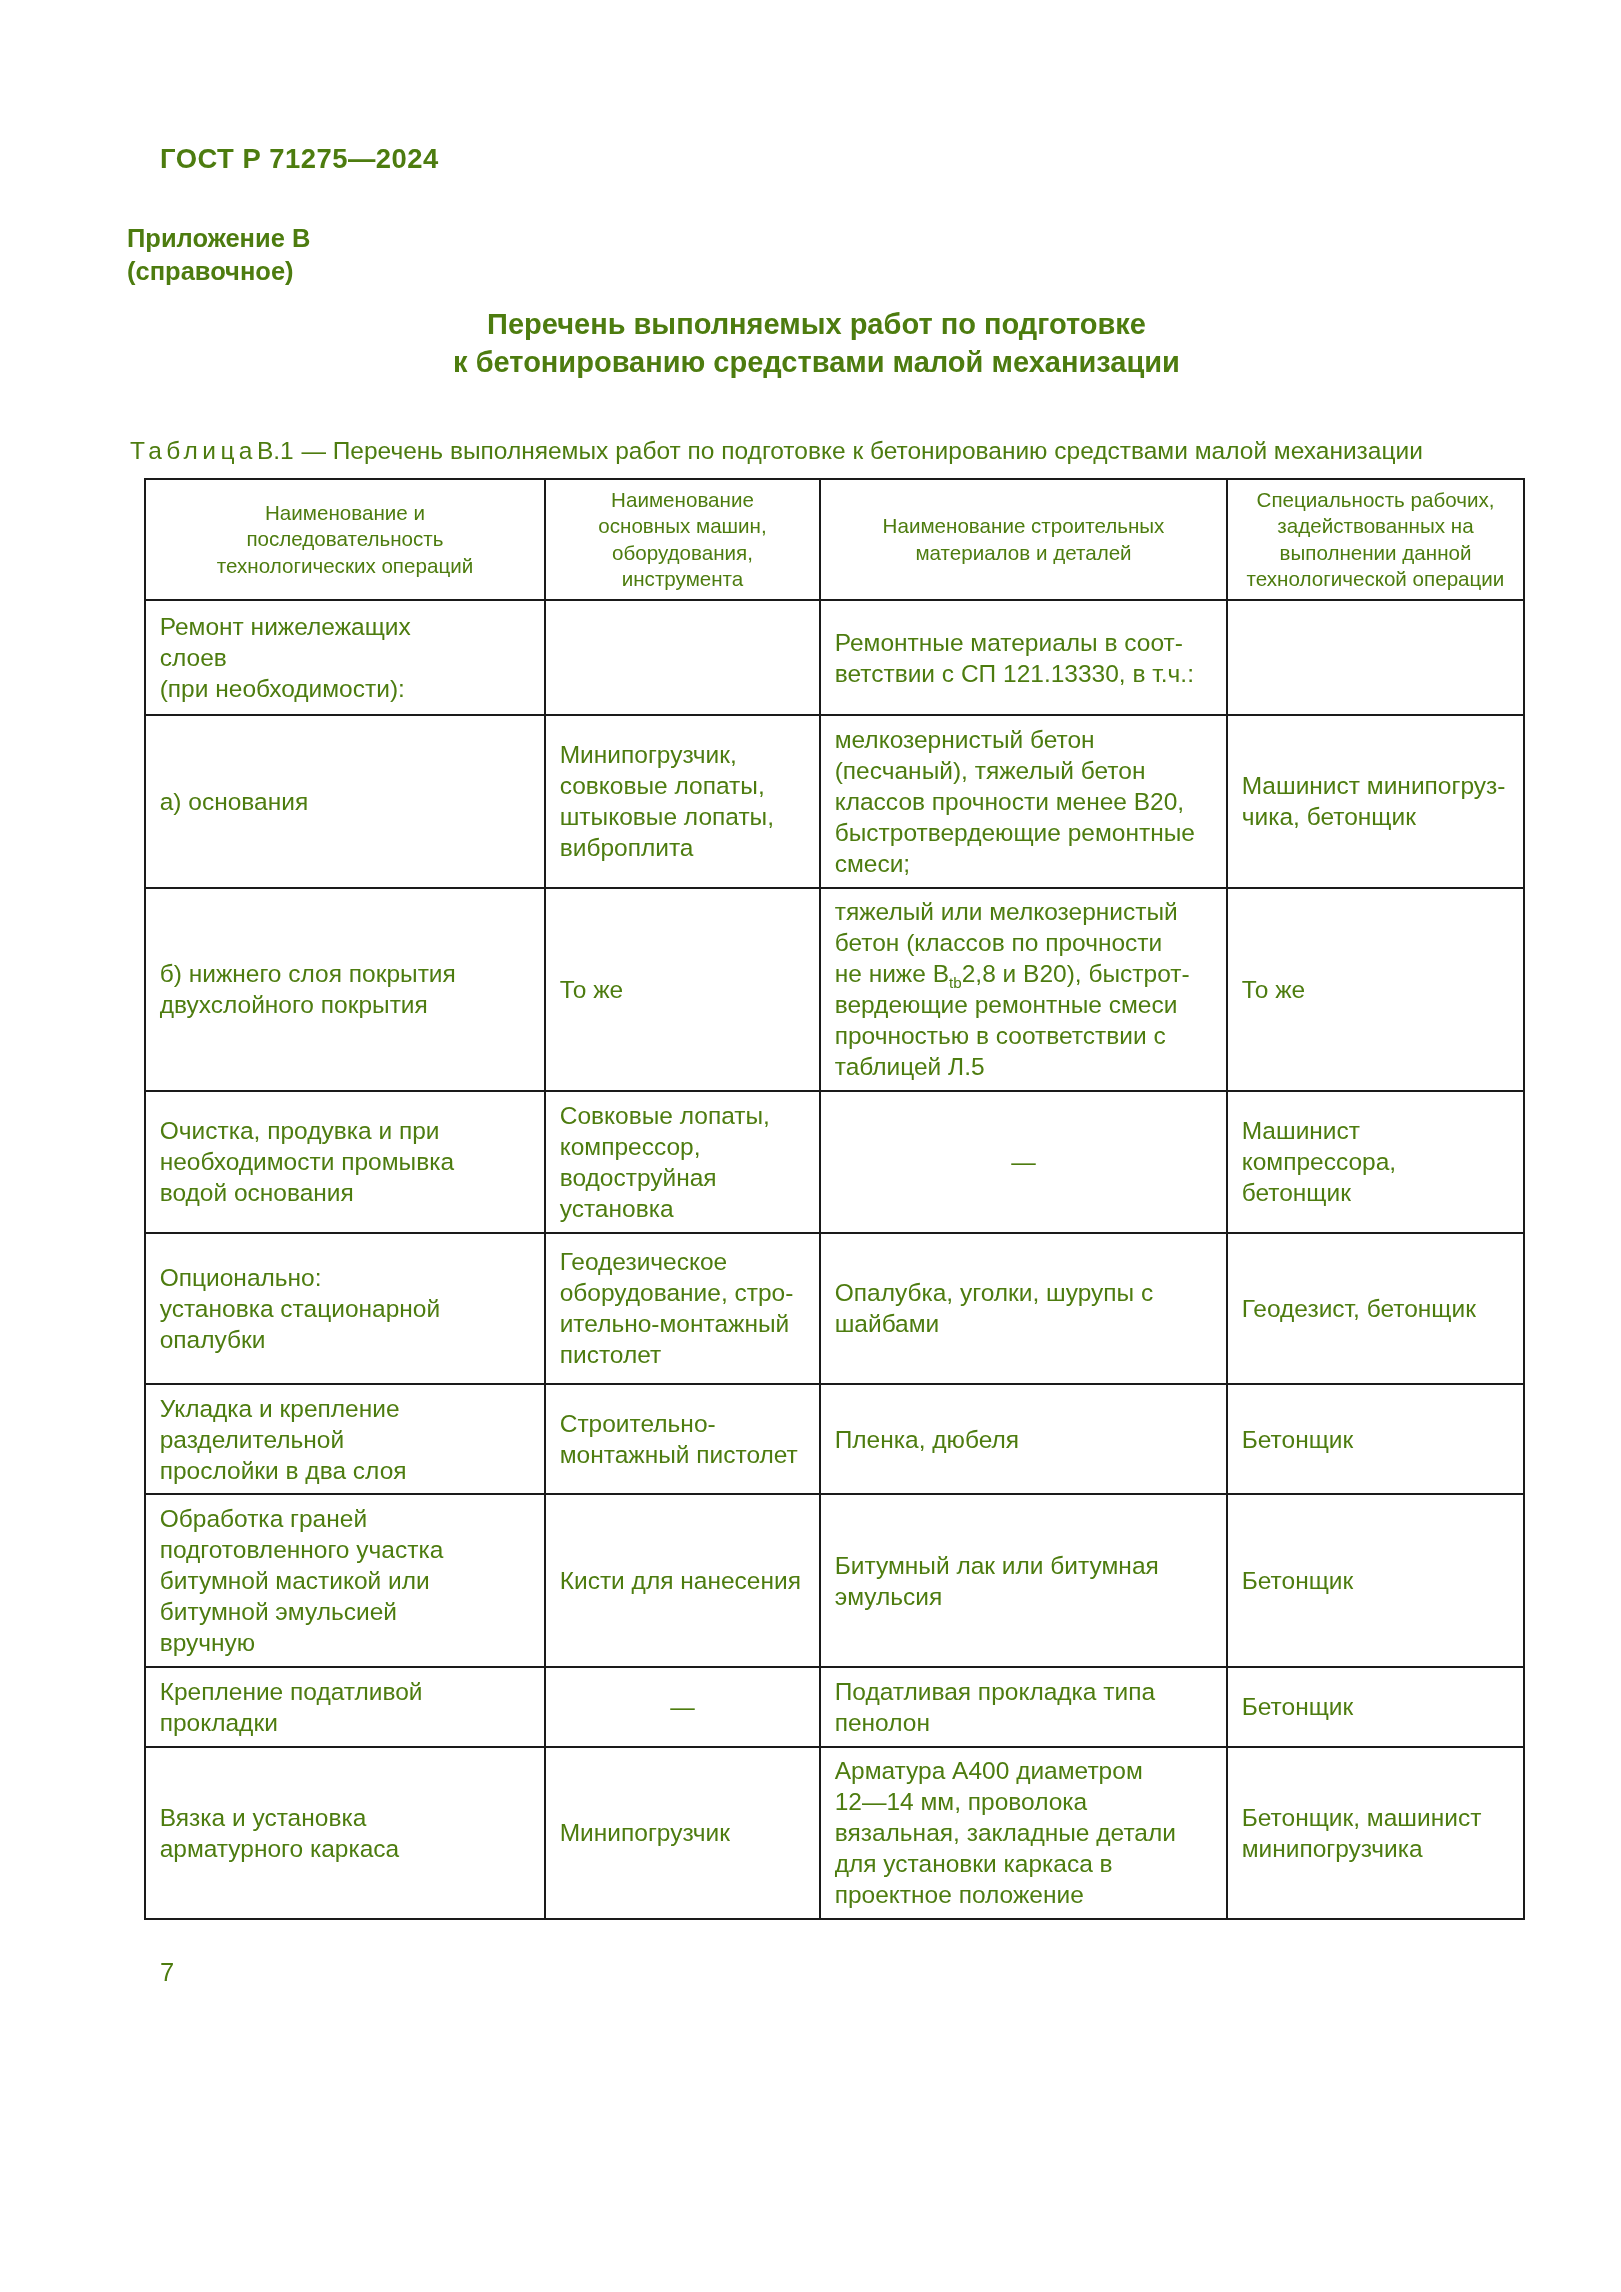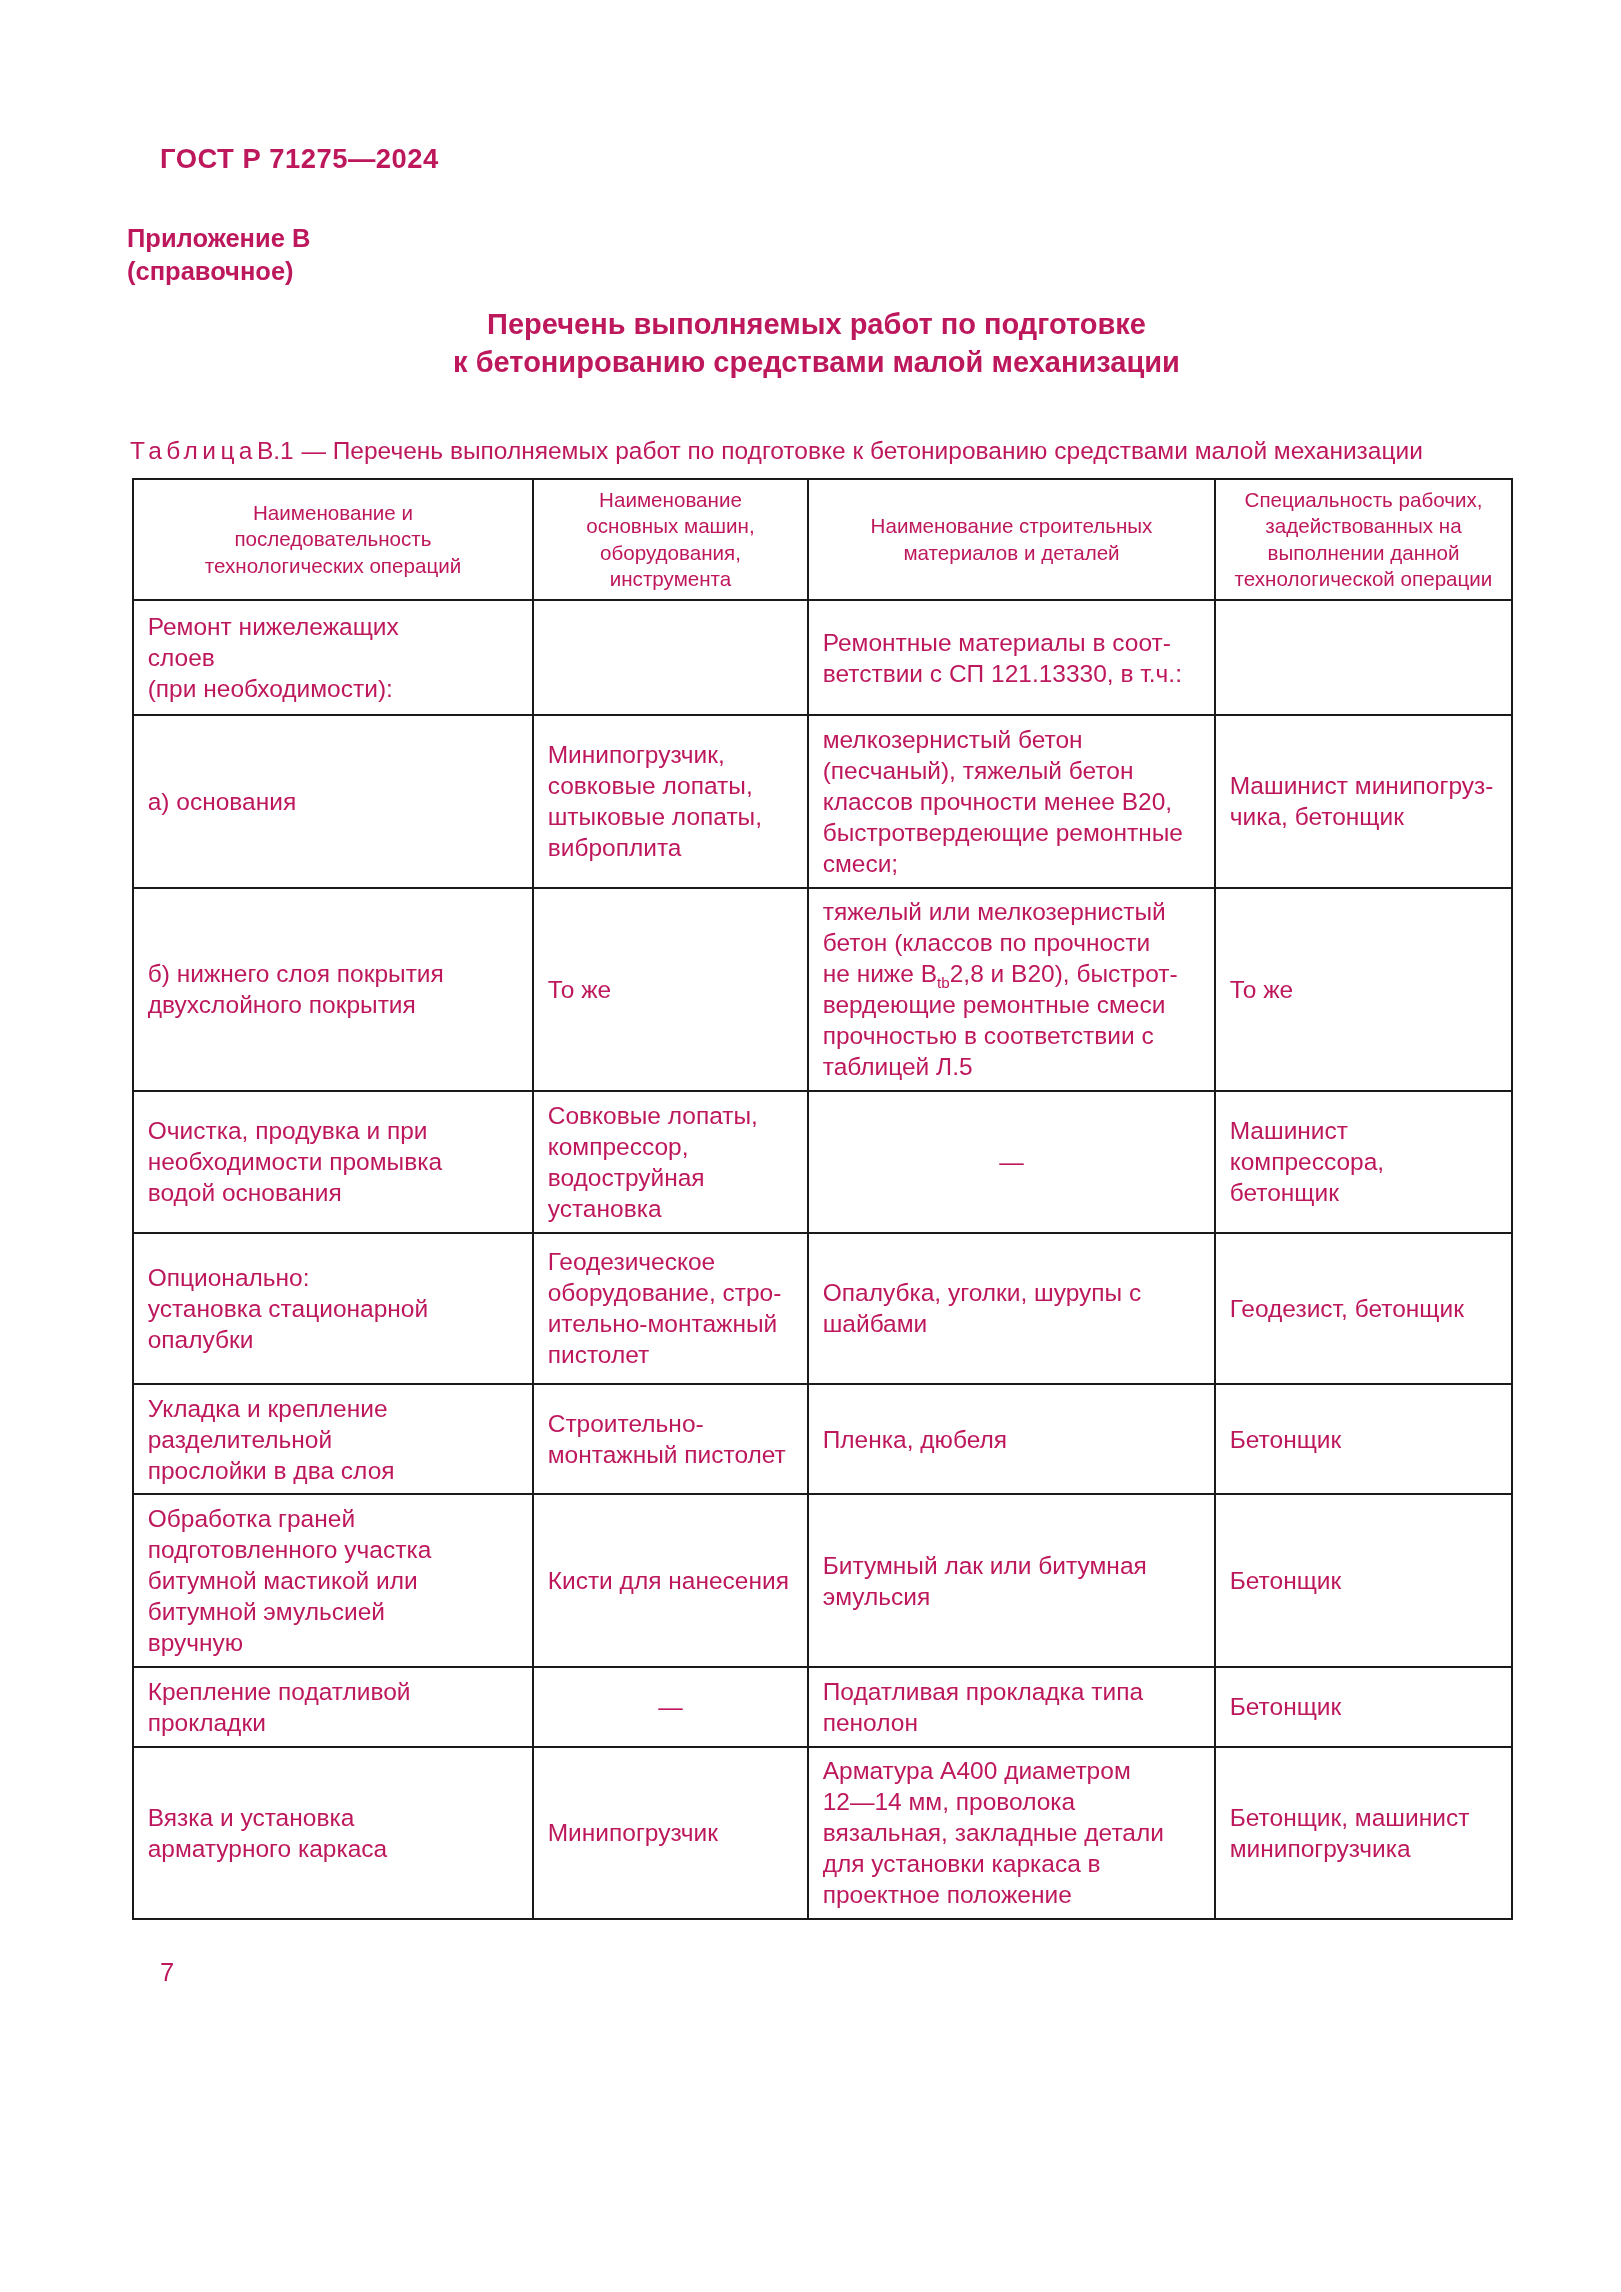--- a/index.html
+++ b/index.html
@@ -1,21 +1,21 @@
 <!DOCTYPE html>
 <html lang="ru"><head>
 <meta charset="utf-8">
 <style>
   html, body { margin: 0; padding: 0; background: #ffffff; }
   .page {
     position: relative;
     width: 1621px;
     height: 2196px;
     background: #ffffff;
-    color: #be185d;
+    color: #4d7c0f;
     font-family: "Liberation Sans", sans-serif;
     overflow: hidden;
   }
   .doc-number {
     position: absolute;
     left: 160px;
     top: 143px;
     font-size: 27.4px;
     font-weight: bold;
     letter-spacing: 0.5px;
@@ -45,21 +45,21 @@
   .tbl-caption {
     position: absolute;
     left: 130px;
     top: 437px;
     font-size: 24.5px;
   }
   .tbl-caption .cap-word { letter-spacing: 4.4px; margin-right: 0; }
   .tbl-caption .cap-num  { margin-right: 7.8px; }
   .tbl-wrap {
     position: absolute;
-    left: 115px;
+    left: 127px;
     top: 478px;
     padding-left: 17px;
   }
   table.works {
     border-collapse: collapse;
     table-layout: fixed;
     width: 1379px;
   }
   table.works th, table.works td {
     border: 2.9px solid #1a1a1a;

